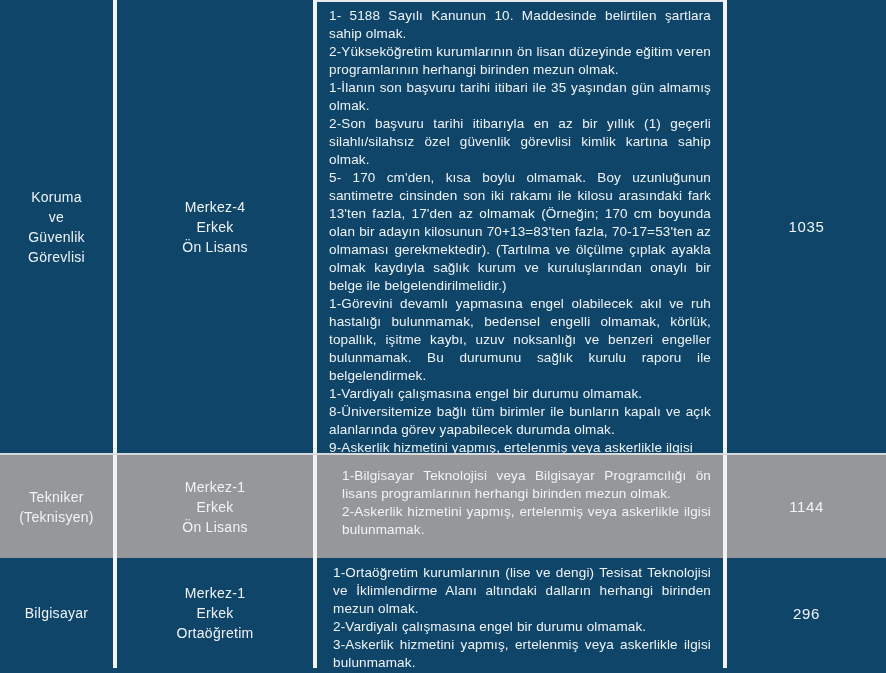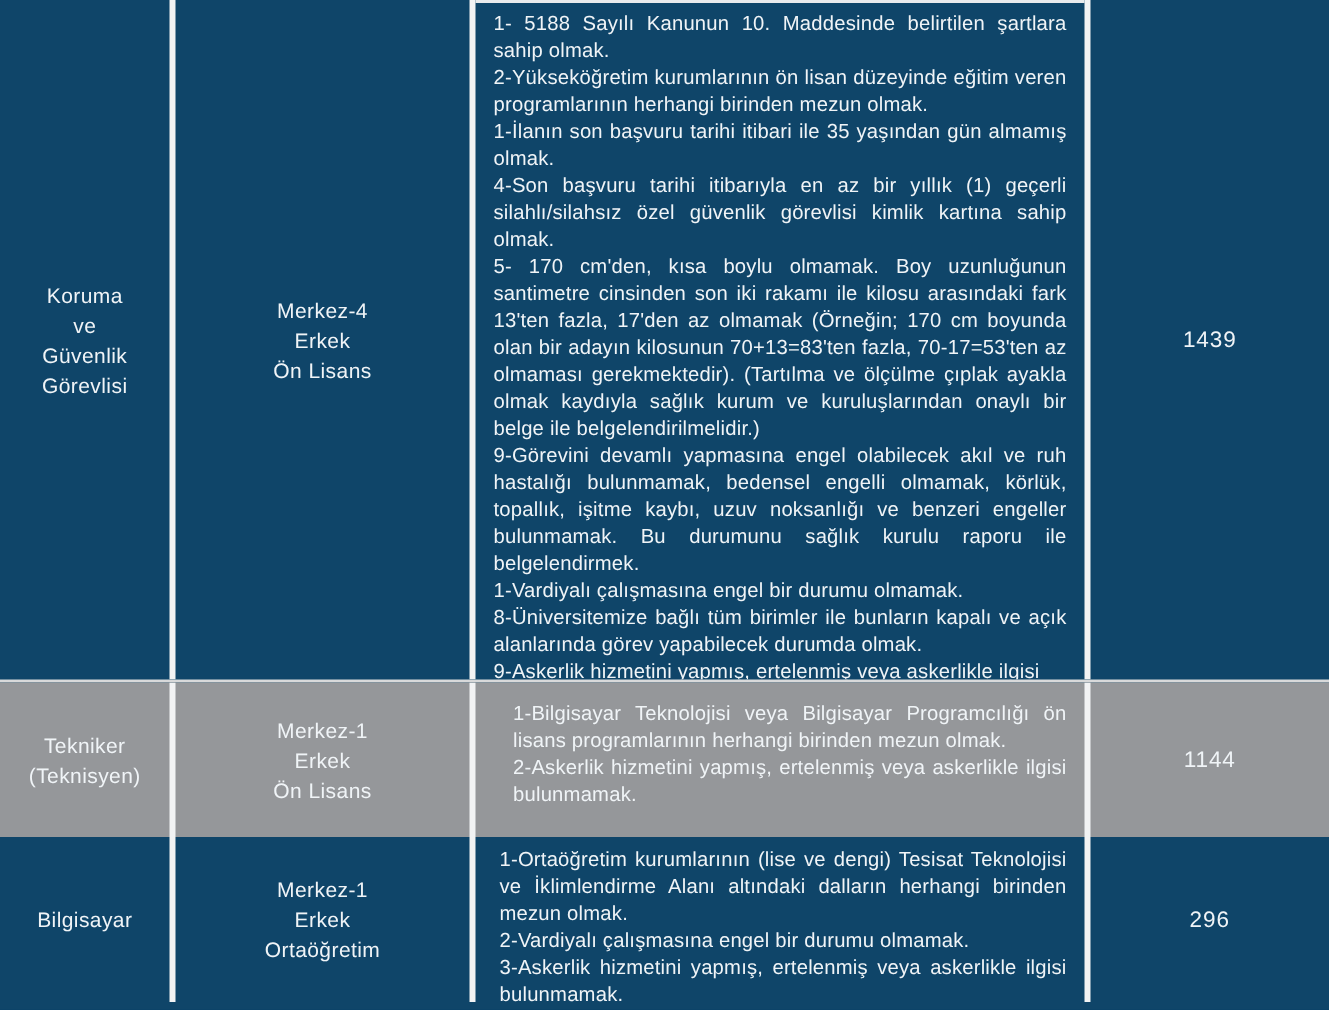--- a/index.html
+++ b/index.html
@@ -87,30 +87,30 @@
     <div class="cell center">
       <span class="pre title-text">Merkez-4
 Erkek
 Ön Lisans</span>
     </div>
     <div class="sep"></div>
     <div class="cell req req-top-border">
         <div class="req-item">1- 5188 Sayılı Kanunun 10. Maddesinde belirtilen şartlara sahip olmak.</div>
         <div class="req-item">2-Yükseköğretim kurumlarının ön lisan düzeyinde eğitim veren programlarının herhangi birinden mezun olmak.</div>
         <div class="req-item">1-İlanın son başvuru tarihi itibari ile 35 yaşından gün almamış olmak.</div>
-        <div class="req-item">4-Son başvuru tarihi itibarıyla en az bir yıllık (1) geçerli silahlı/silahsız özel güvenlik görevlisi kimlik kartına sahip olmak.</div>
+        <div class="req-item">2-Son başvuru tarihi itibarıyla en az bir yıllık (1) geçerli silahlı/silahsız özel güvenlik görevlisi kimlik kartına sahip olmak.</div>
         <div class="req-item">5- 170 cm'den, kısa boylu olmamak. Boy uzunluğunun santimetre cinsinden son iki rakamı ile kilosu arasındaki fark 13'ten fazla, 17'den az olmamak (Örneğin; 170 cm boyunda olan bir adayın kilosunun 70+13=83'ten fazla, 70-17=53'ten az olmaması gerekmektedir).  (Tartılma ve ölçülme çıplak ayakla olmak kaydıyla sağlık kurum ve kuruluşlarından onaylı bir belge ile belgelendirilmelidir.)</div>
-        <div class="req-item">9-Görevini devamlı yapmasına engel olabilecek akıl ve ruh hastalığı bulunmamak, bedensel engelli olmamak, körlük, topallık, işitme kaybı, uzuv noksanlığı ve benzeri engeller bulunmamak. Bu durumunu sağlık kurulu raporu ile belgelendirmek.</div>
+        <div class="req-item">1-Görevini devamlı yapmasına engel olabilecek akıl ve ruh hastalığı bulunmamak, bedensel engelli olmamak, körlük, topallık, işitme kaybı, uzuv noksanlığı ve benzeri engeller bulunmamak. Bu durumunu sağlık kurulu raporu ile belgelendirmek.</div>
         <div class="req-item">1-Vardiyalı çalışmasına engel bir durumu olmamak.</div>
         <div class="req-item">8-Üniversitemize bağlı tüm birimler ile bunların kapalı ve açık alanlarında görev yapabilecek durumda olmak.</div>
         <div class="req-item">9-Askerlik hizmetini yapmış, ertelenmiş veya askerlikle ilgisi</div>
       </div>
     <div class="sep"></div>
     <div class="cell center">
-      <span class="count-text">1439</span>
+      <span class="count-text">1035</span>
     </div>
   </div>
 
   <div class="hrline"></div>
 
   <div class="trow row-2 gray">
     <div class="cell center">
       <span class="pre title-text">Tekniker
 (Teknisyen)</span>
     </div>

